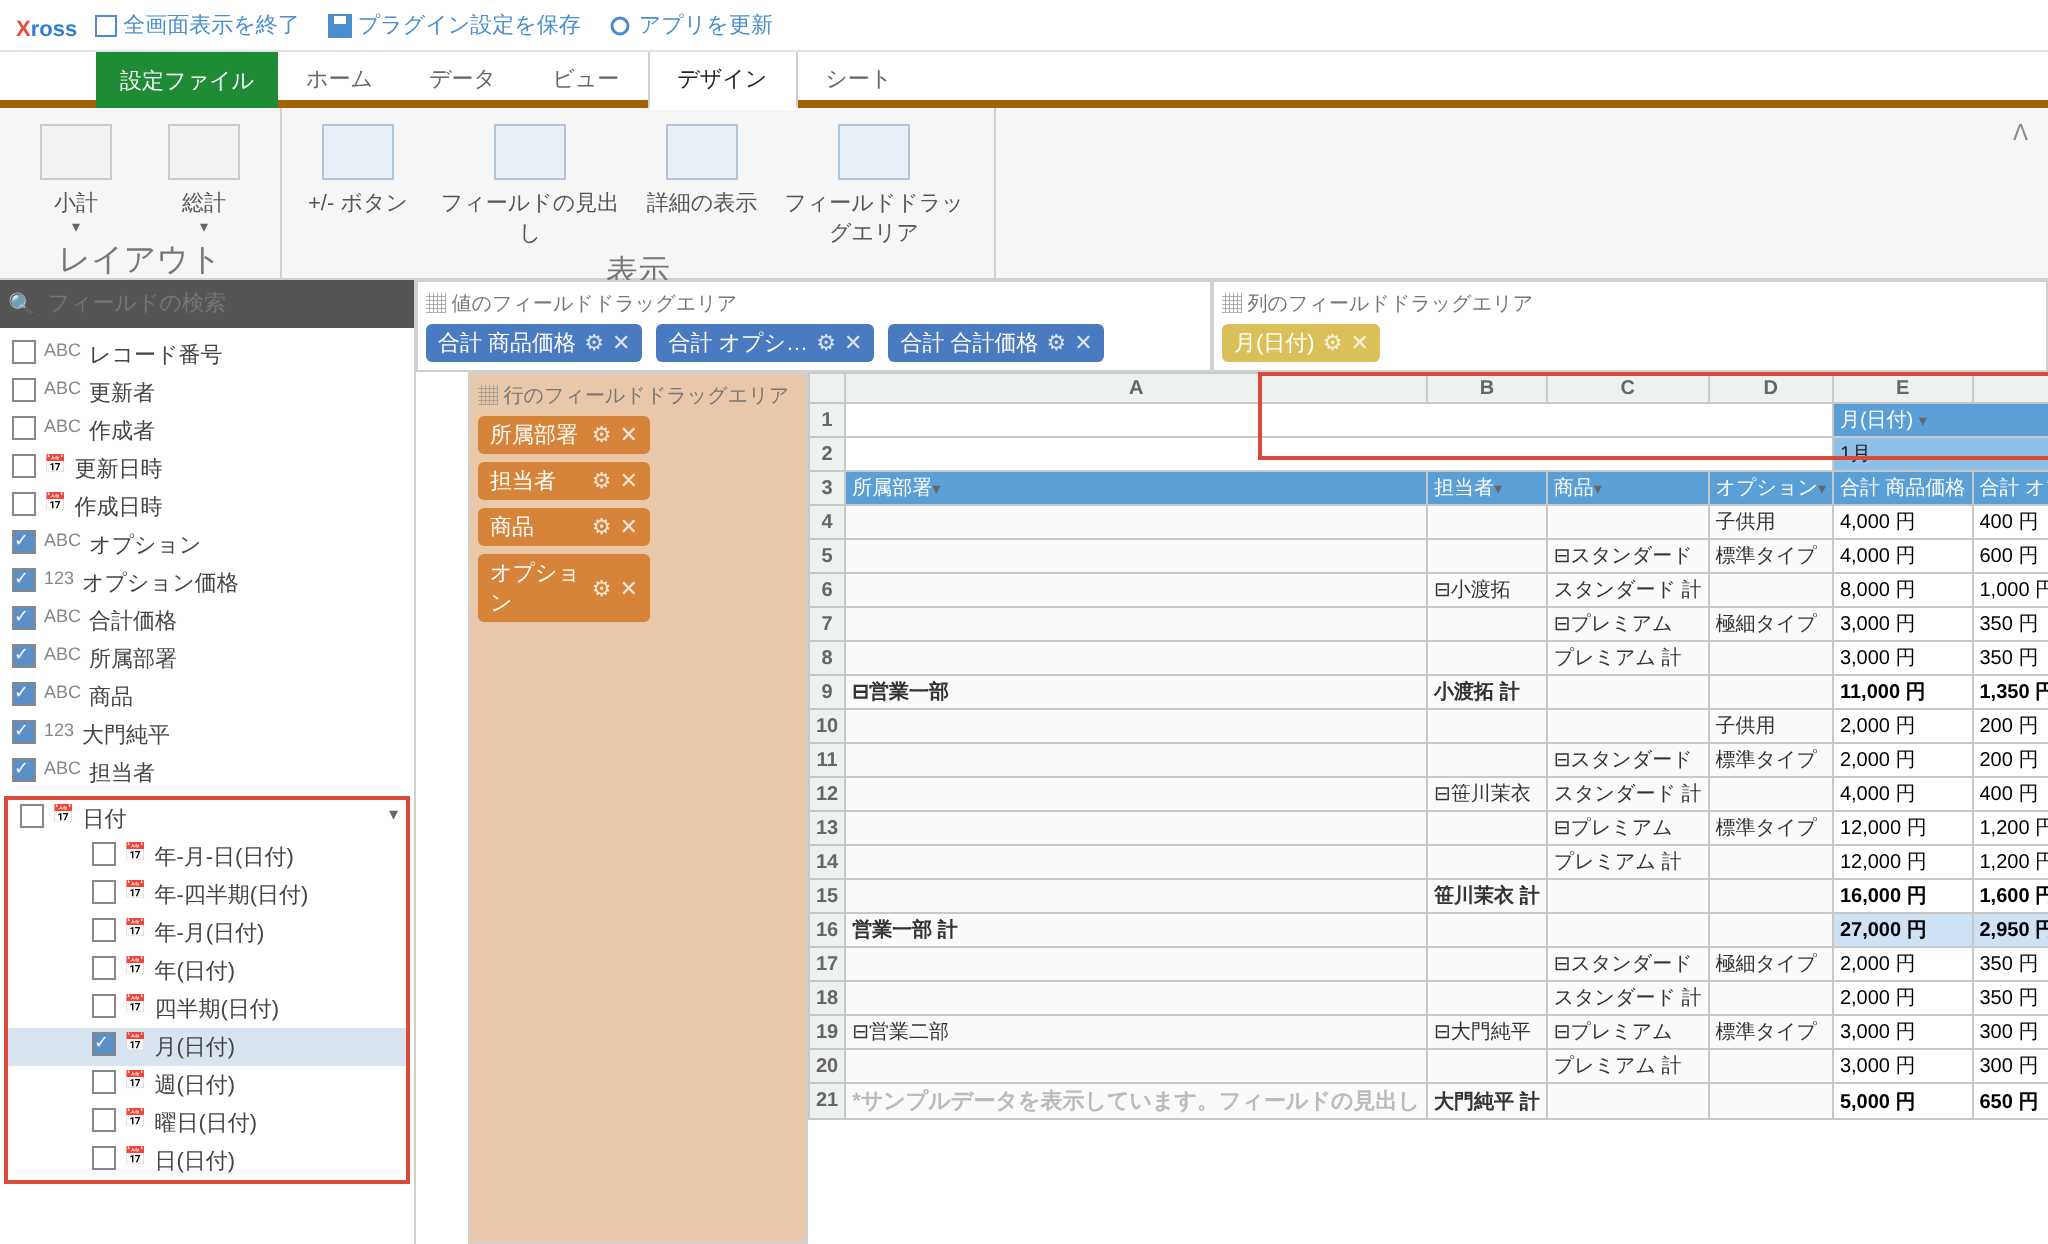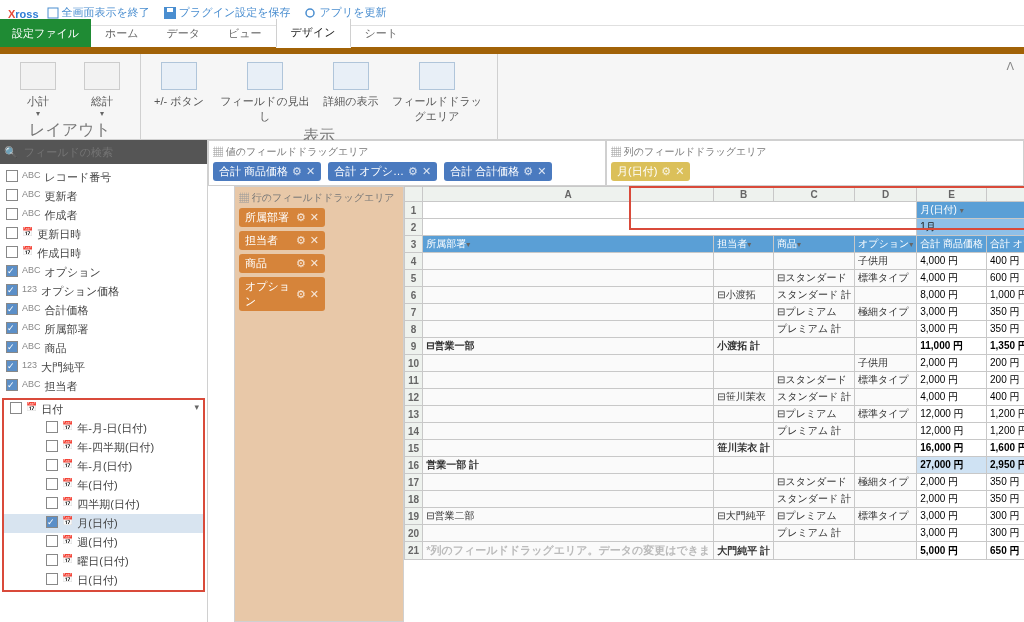--- a/index.html
+++ b/index.html
@@ -4,21 +4,21 @@
 <style>
 *{box-sizing:border-box;margin:0;padding:0;font-family:"Meiryo","Hiragino Sans",sans-serif;font-size:11px;}
 body{background:#fff;width:1024px;height:622px;overflow:hidden;}
 
 .topbar{display:flex;align-items:center;padding:4px 8px;border-bottom:1px solid #e0e0e0;height:26px;}
 .brand{font-size:14px;font-weight:bold;color:#2e7dd6;margin-right:8px;}
 .brand .x{color:#e74c3c}
 .toplink{display:flex;align-items:center;color:#4a8ed0;margin-right:14px;cursor:pointer;}
 .toplink svg{margin-right:3px}
 
-.tabsrow{display:flex;align-items:flex-end;height:28px;border-bottom:7px solid #a16207;}
+.tabsrow{display:flex;align-items:flex-start;height:28px;border-bottom:4px solid #a16207;padding-left:48px;}
 .filetab{background:#1f8b34;color:#fff;padding:6px 12px;height:28px;display:flex;align-items:center;}
 .tab{padding:6px 14px;color:#666;cursor:pointer;}
 .tab.active{background:#fff;border-bottom:2px solid #fff;border-left:1px solid #d0d0d0;border-right:1px solid #d0d0d0;color:#222;margin-bottom:-1px;}
 
 .ribbon{display:flex;height:86px;border-bottom:1px solid #d0d0d0;background:#f6f6f6;}
 .rgroup{border-right:1px solid #d0d0d0;padding:4px 10px 2px;display:flex;flex-direction:column;align-items:center;justify-content:space-between;}
 .rgroup .items{display:flex;gap:8px;flex:1;align-items:flex-start;padding-top:4px;}
 .ritem{display:flex;flex-direction:column;align-items:center;justify-content:flex-end;width:56px;text-align:center;color:#555;cursor:pointer;font-size:10px;}
 .ritem.wide{width:100px}
 .ritem .ibox{width:36px;height:28px;border:1px solid #b0c5da;background:#e8eff7;margin-bottom:4px;position:relative;}
@@ -499,21 +499,21 @@
                 <th class="rowhead">20</th>
                 <td class=" lbl"></td>
                 <td class=" lbl"></td>
                 <td class=" lbl">プレミアム 計</td>
                 <td class=" lbl"></td>
                 <td class="num ">3,000 円</td>
                 <td class="num ">300 円</td>
               </tr>
               <tr style="font-weight:bold">
                 <th class="rowhead">21</th>
-                <td class=" lbl"><span class="sample">*列のフィールドドラッグエリア。データの変更はできま</span></td>
+                <td class=" lbl"><span class="sample">*サンプルデータを表示しています。フィールドの見出し</span></td>
                 <td class=" lbl">大門純平 計</td>
                 <td class=" lbl"></td>
                 <td class=" lbl"></td>
                 <td class="num ">5,000 円</td>
                 <td class="num ">650 円</td>
               </tr>
             </tbody>
           </table>
         <div class="redoutline"></div>
       </div>

